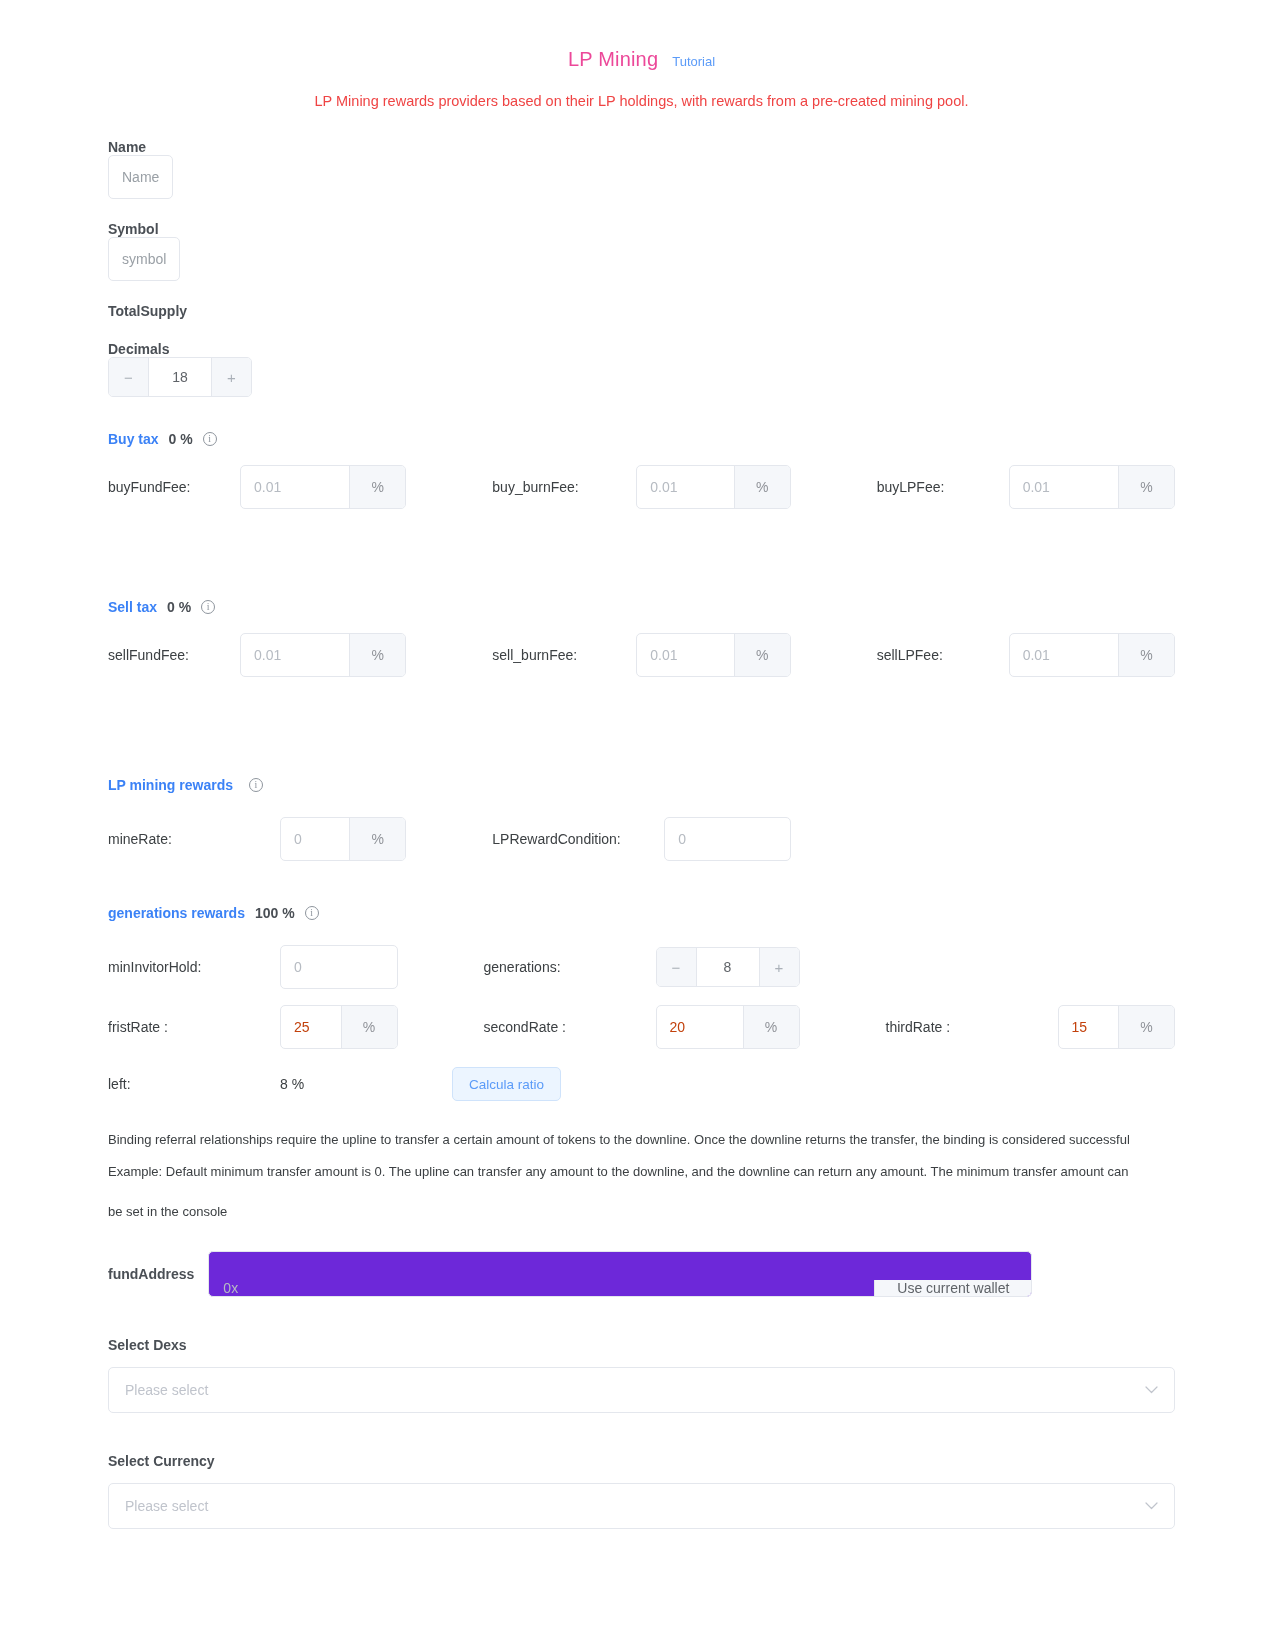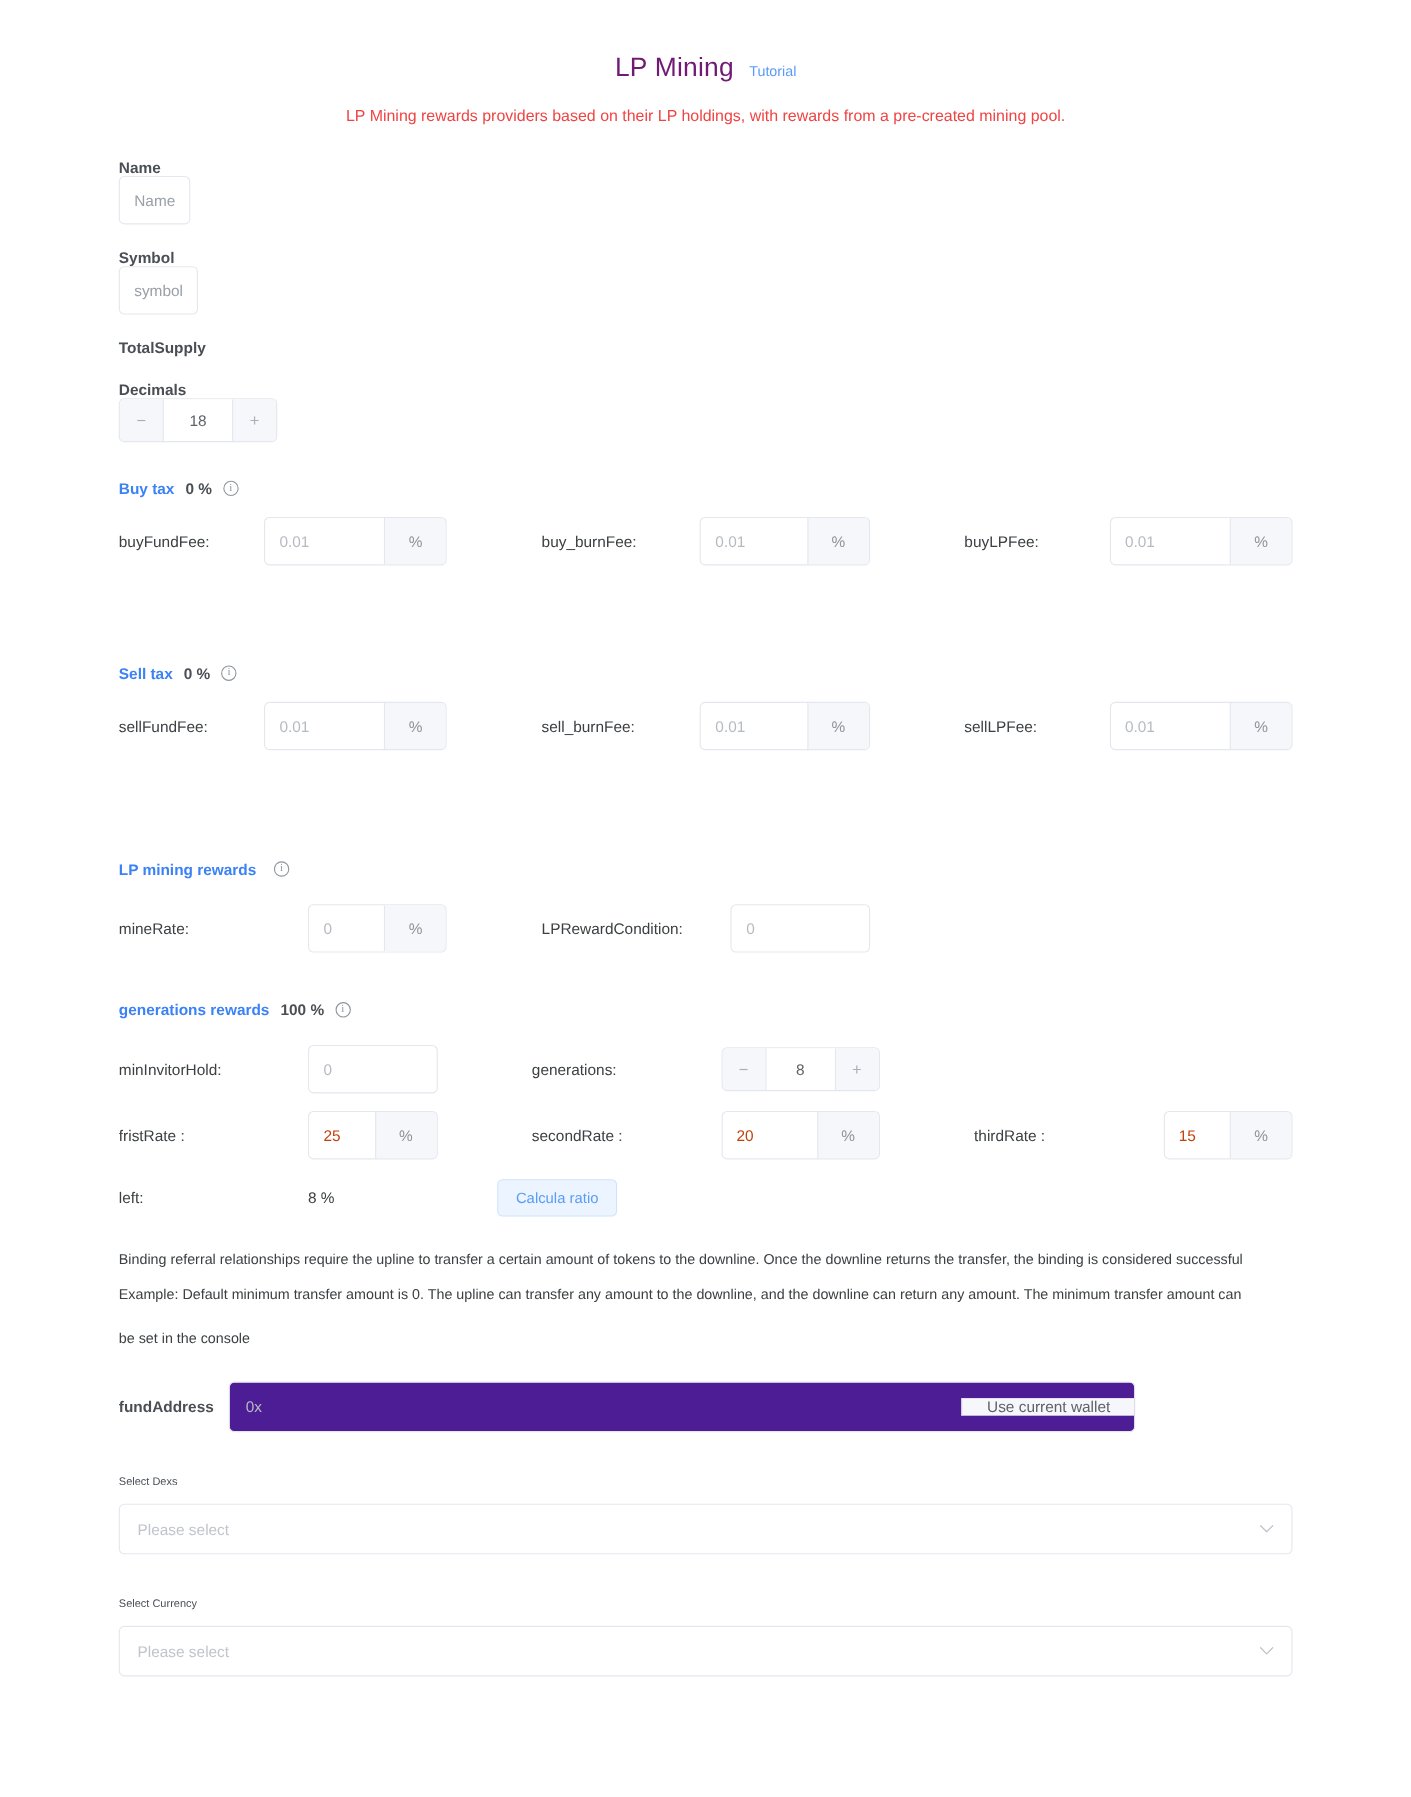--- a/index.html
+++ b/index.html
@@ -16,21 +16,21 @@
     -webkit-font-smoothing: antialiased;
   }
   .page { width: 1283px; position: relative; padding-bottom: 40px; }
 
   
   .header { text-align: center; padding-top: 48px; }
   .title-row {
     display: flex; align-items: baseline; justify-content: center; gap: 14px;
   }
   .page-title {
-    font-size: 24px; font-weight: 400; color: #701a75; letter-spacing: .2px;
+    font-size: 20px; font-weight: 400; color: #ec4899; letter-spacing: .2px;
   }
   .tutorial-link {
     font-size: 13px; color: #5b9bf8; cursor: pointer; text-decoration: none;
   }
   .subtitle {
     margin-top: 22px; font-size: 14.5px; color: #ef4444; font-weight: 400;
   }
 
   
   .form { margin-top: 30px; }
@@ -136,39 +136,39 @@
   }
   .note p { margin: 0; }
   .note p + p { margin-top: 6px; }
 
   
   .fund-row {
     padding: 0 108px; display: flex; align-items: center; margin-top: 26px;
   }
   .fund-row .main-label { margin-right: 14px; }
   .addr-group {
-    display: flex; align-items: center; flex: 1 1 auto; min-width: 0;
+    display: flex; align-items: flex-end; flex: 1 1 auto; min-width: 0;
     border: 1px solid #e4e7ed; border-radius: 5px; overflow: hidden;
-    background: #4c1d95; height: 46px; max-width: 824px;
+    background: #6d28d9; height: 46px; max-width: 824px;
   }
   .addr-group .txt {
     flex: 1 1 auto; display: flex; align-items: center; padding: 0 14px;
     font-size: 14px; color: #b6bbc2;
   }
   .addr-group .wallet-btn {
     flex: 0 0 auto; padding: 0 22px; display: flex; align-items: center;
     justify-content: center; background: #f5f7fa; color: #5f6368;
     font-size: 14px; border-left: 1px solid #e4e7ed; cursor: pointer;
     white-space: nowrap;
   }
 
   
   .select-block { padding: 0 108px; margin-top: 40px; }
   .select-block .sl {
-    font-size: 10px; font-weight: normal; color: #4a4f55; margin-bottom: 14px;
+    font-size: 14px; font-weight: bold; color: #4a4f55; margin-bottom: 14px;
   }
   .select-ctl {
     height: 46px; border: 1px solid #e4e7ed; border-radius: 5px; background: #fff;
     display: flex; align-items: center; padding: 0 16px; cursor: pointer;
   }
   .select-ctl .ph { flex: 1 1 auto; font-size: 14px; color: #c0c4cc; }
   .chev { color: #c0c4cc; font-size: 13px; display: inline-block; }
   .chev svg { display: block; }
 </style>
 </head>

